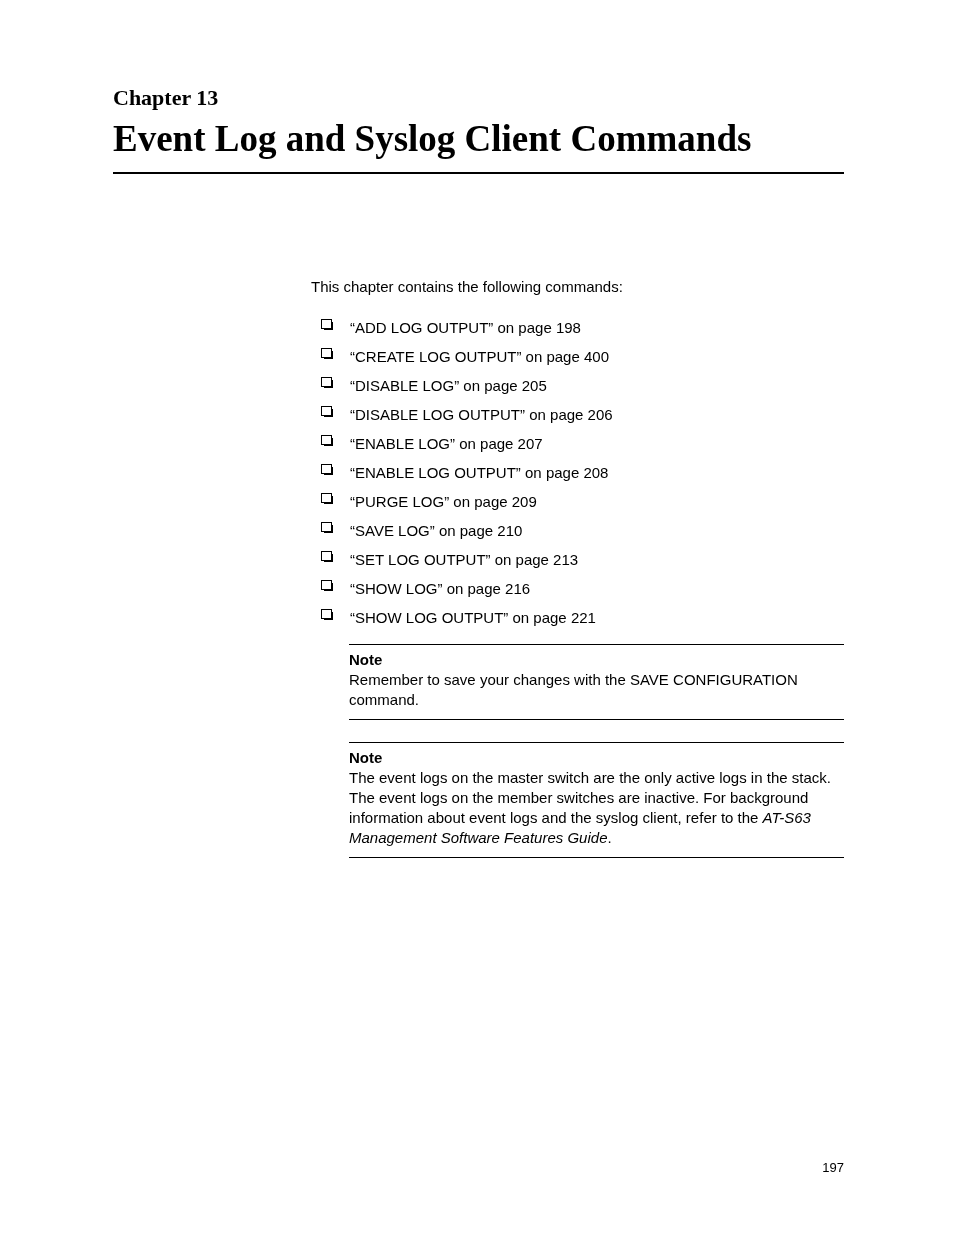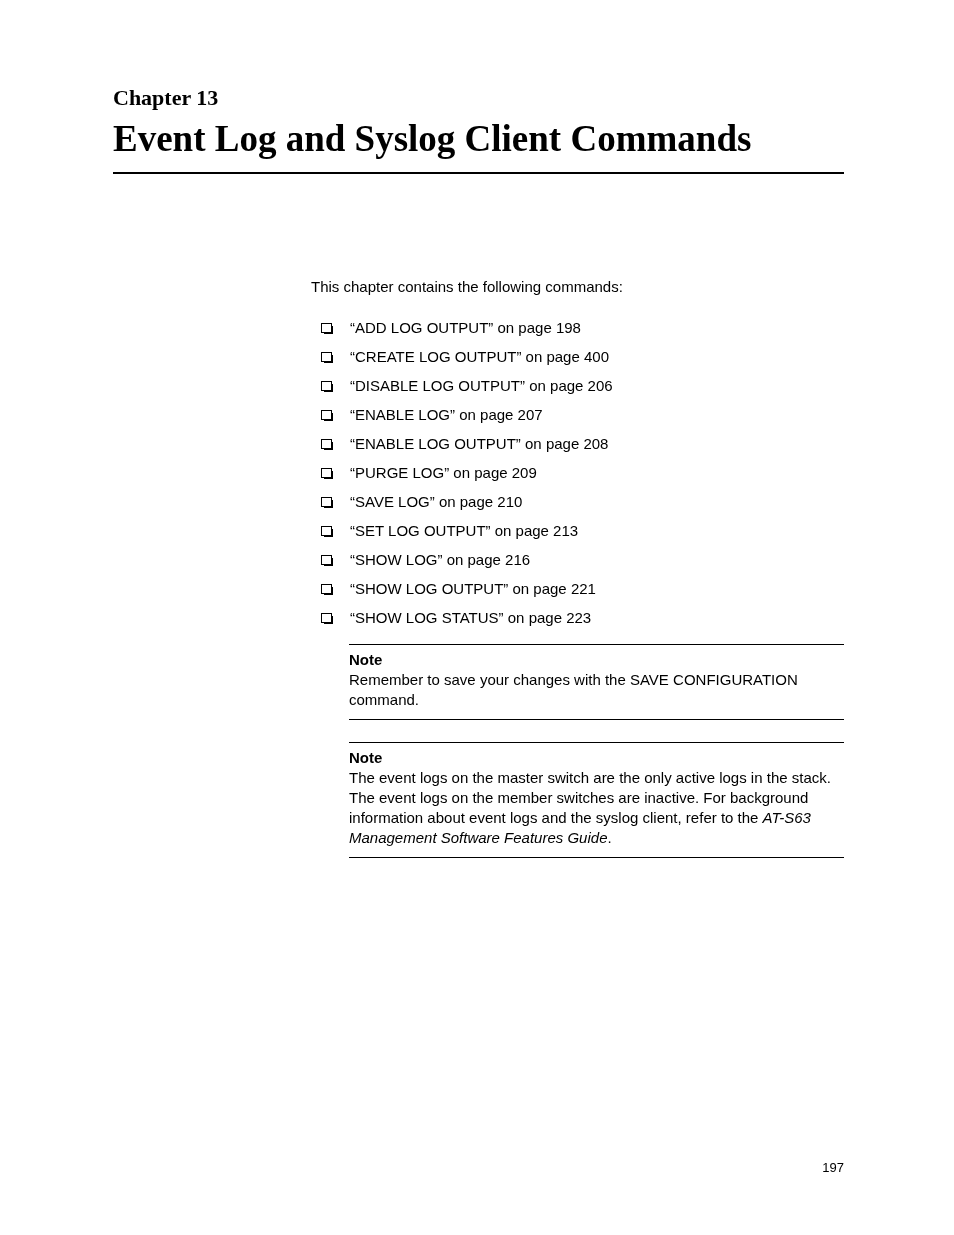--- a/index.html
+++ b/index.html
@@ -37,21 +37,21 @@
     }
     .intro-text {
       font-size: 15px;
       margin-bottom: 24px;
     }
     .toc-list {
       list-style: none;
     }
     .toc-item {
       display: flex;
-      align-items: center;
+      align-items: flex-start;
       margin-bottom: 12px;
       font-size: 15px;
     }
     .bullet {
       display: inline-block;
       width: 11px;
       height: 10px;
       border: 1.3px solid #000;
       margin-right: 18px;
       margin-left: 10px;
@@ -112,20 +112,24 @@
       <li class="toc-item">
           <span class="bullet"></span>
           <span>“ADD LOG OUTPUT” on page 198</span>
         </li>
       <li class="toc-item">
           <span class="bullet"></span>
           <span>“CREATE LOG OUTPUT” on page 400</span>
         </li>
       <li class="toc-item">
           <span class="bullet"></span>
+          <span>“DISABLE LOG” on page 205</span>
+        </li>
+      <li class="toc-item">
+          <span class="bullet"></span>
           <span>“DISABLE LOG OUTPUT” on page 206</span>
         </li>
       <li class="toc-item">
           <span class="bullet"></span>
           <span>“ENABLE LOG” on page 207</span>
         </li>
       <li class="toc-item">
           <span class="bullet"></span>
           <span>“ENABLE LOG OUTPUT” on page 208</span>
         </li>
@@ -142,24 +146,20 @@
           <span>“SET LOG OUTPUT” on page 213</span>
         </li>
       <li class="toc-item">
           <span class="bullet"></span>
           <span>“SHOW LOG” on page 216</span>
         </li>
       <li class="toc-item">
           <span class="bullet"></span>
           <span>“SHOW LOG OUTPUT” on page 221</span>
         </li>
-      <li class="toc-item">
-          <span class="bullet"></span>
-          <span>“SHOW LOG STATUS” on page 223</span>
-        </li>
     </ul>
 
     <div class="note-block">
       <div class="note-label">Note</div>
       <div class="note-text">Remember to save your changes with the SAVE CONFIGURATION command.</div>
     </div>
 
     <div class="note-block">
       <div class="note-label">Note</div>
       <div class="note-text"><span>The event logs on the master switch are the only active logs in the stack. The event logs on the member switches are inactive. For background information about event logs and the syslog client, refer to the </span><span class="italic">AT-S63 Management Software Features Guide</span><span>.</span></div>

